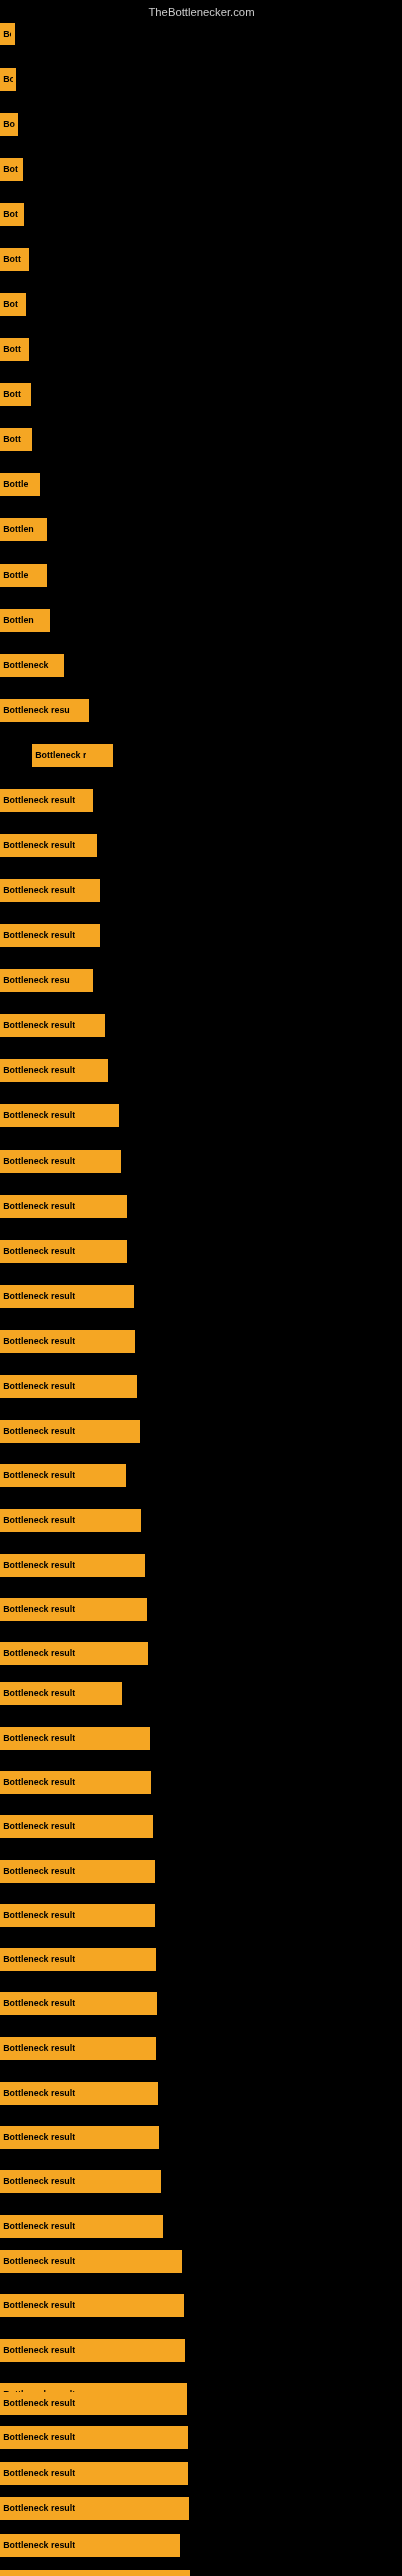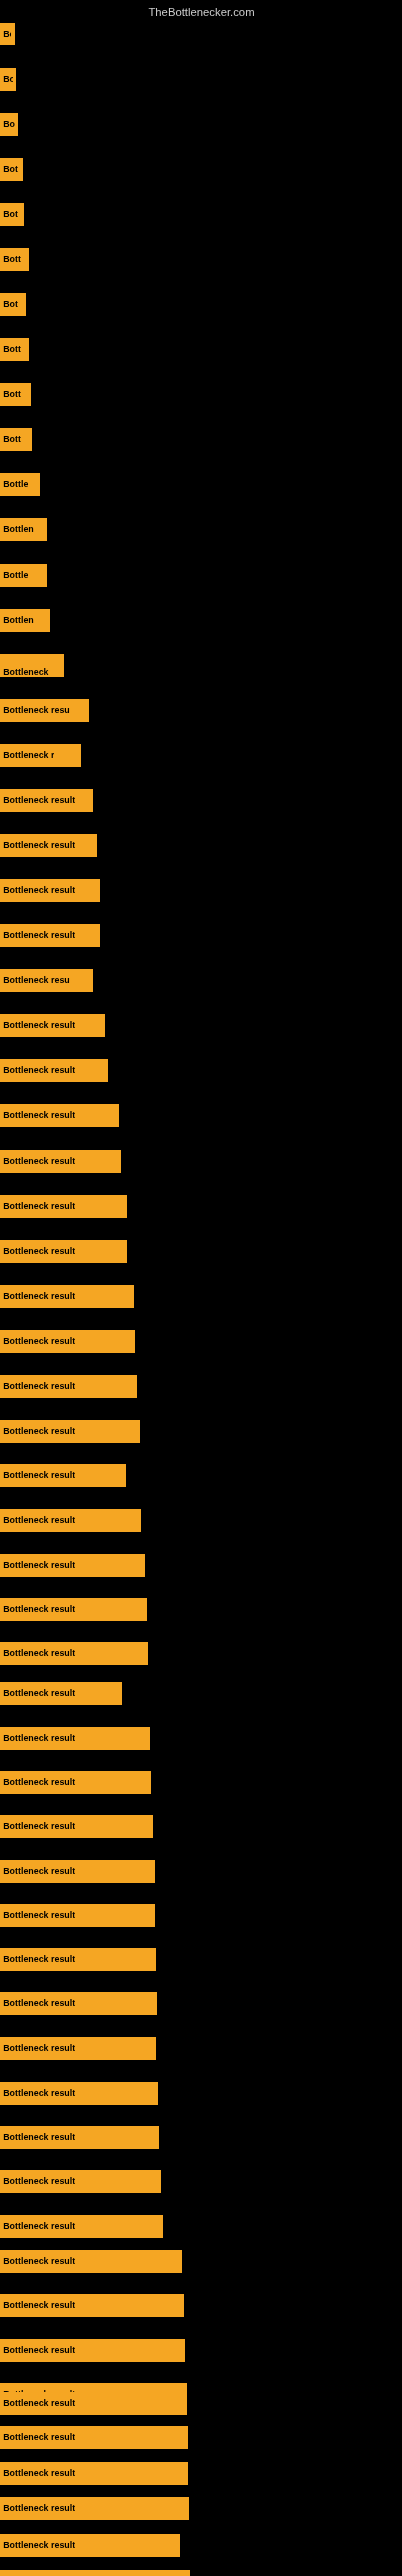--- a/index.html
+++ b/index.html
@@ -115,30 +115,30 @@
       <div class="bar" style="width: 47px;">
         <span class="bar-label">Bottle</span>
       </div>
     </div>
     <div class="bar-container" style="top: 609px;">
       <div class="bar" style="width: 50px;">
         <span class="bar-label">Bottlen</span>
       </div>
     </div>
     <div class="bar-container" style="top: 654px;">
-      <div class="bar" style="width: 64px; align-items: flex-end;">
+      <div class="bar" style="width: 64px;">
         <span class="bar-label">Bottleneck</span>
       </div>
     </div>
     <div class="bar-container" style="top: 699px;">
       <div class="bar" style="width: 89px;">
         <span class="bar-label">Bottleneck resu</span>
       </div>
     </div>
-    <div class="bar-container" style="top: 744px;">
+    <div class="bar-container" style="top: 744px; margin-left: 32px;">
       <div class="bar" style="width: 81px;">
         <span class="bar-label">Bottleneck r</span>
       </div>
     </div>
     <div class="bar-container" style="top: 789px;">
       <div class="bar" style="width: 93px;">
         <span class="bar-label">Bottleneck result</span>
       </div>
     </div>
     <div class="bar-container" style="top: 834px;">

